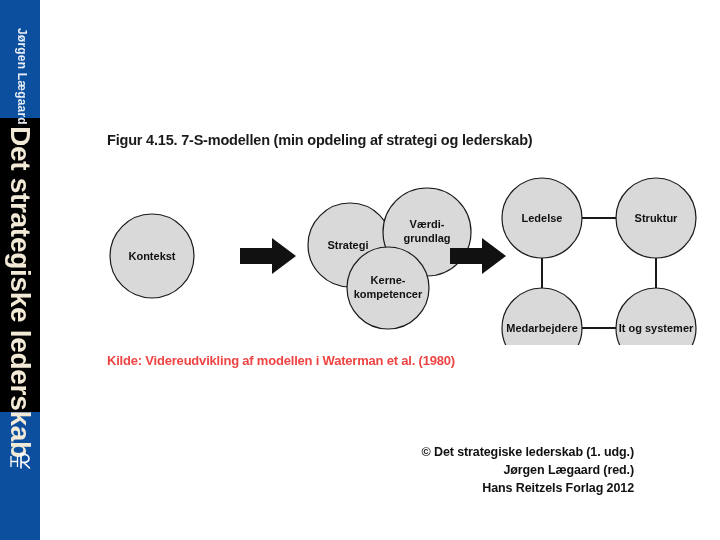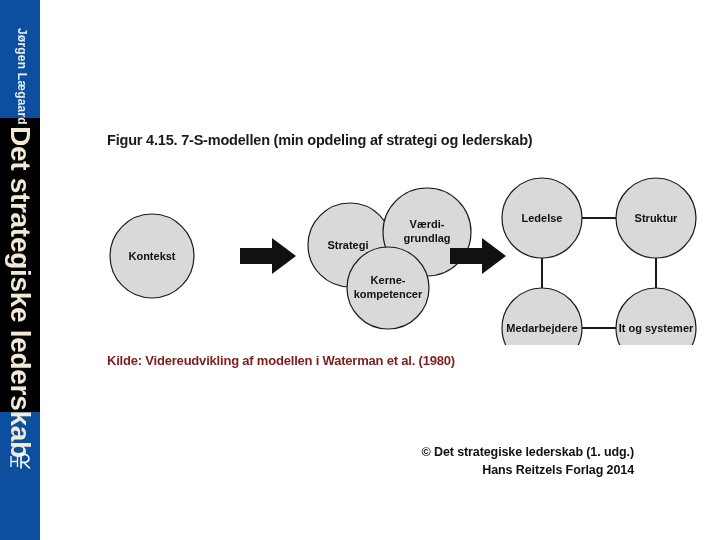--- a/index.html
+++ b/index.html
@@ -92,21 +92,21 @@
     letter-spacing: -0.2px;
     white-space: nowrap;
   }
 
   #figure-source {
     position: absolute;
     left: 67px;
     top: 353px;
     font-size: 13px;
     font-weight: 700;
-    color: #7f1d1d;
+    color: #ef4444;
     letter-spacing: -0.2px;
     white-space: nowrap;
   }
 
   
   #diagram {
     position: absolute;
     left: 60px;
     top: 160px;
     width: 620px;
@@ -234,16 +234,17 @@
         <text class="node-label" x="556" y="169">It og systemer</text>
       </g>
 
     </svg>
   </div>
 
   <div id="figure-source">Kilde: Videreudvikling af modellen i Waterman et al. (1980)</div>
 
   <div id="copyright">
     <div>© Det strategiske lederskab (1. udg.)</div>
-    <div>Hans Reitzels Forlag 2014</div>
+    <div>Jørgen Lægaard (red.)</div>
+    <div>Hans Reitzels Forlag 2012</div>
   </div>
 
 </div>
 
 </body></html>

